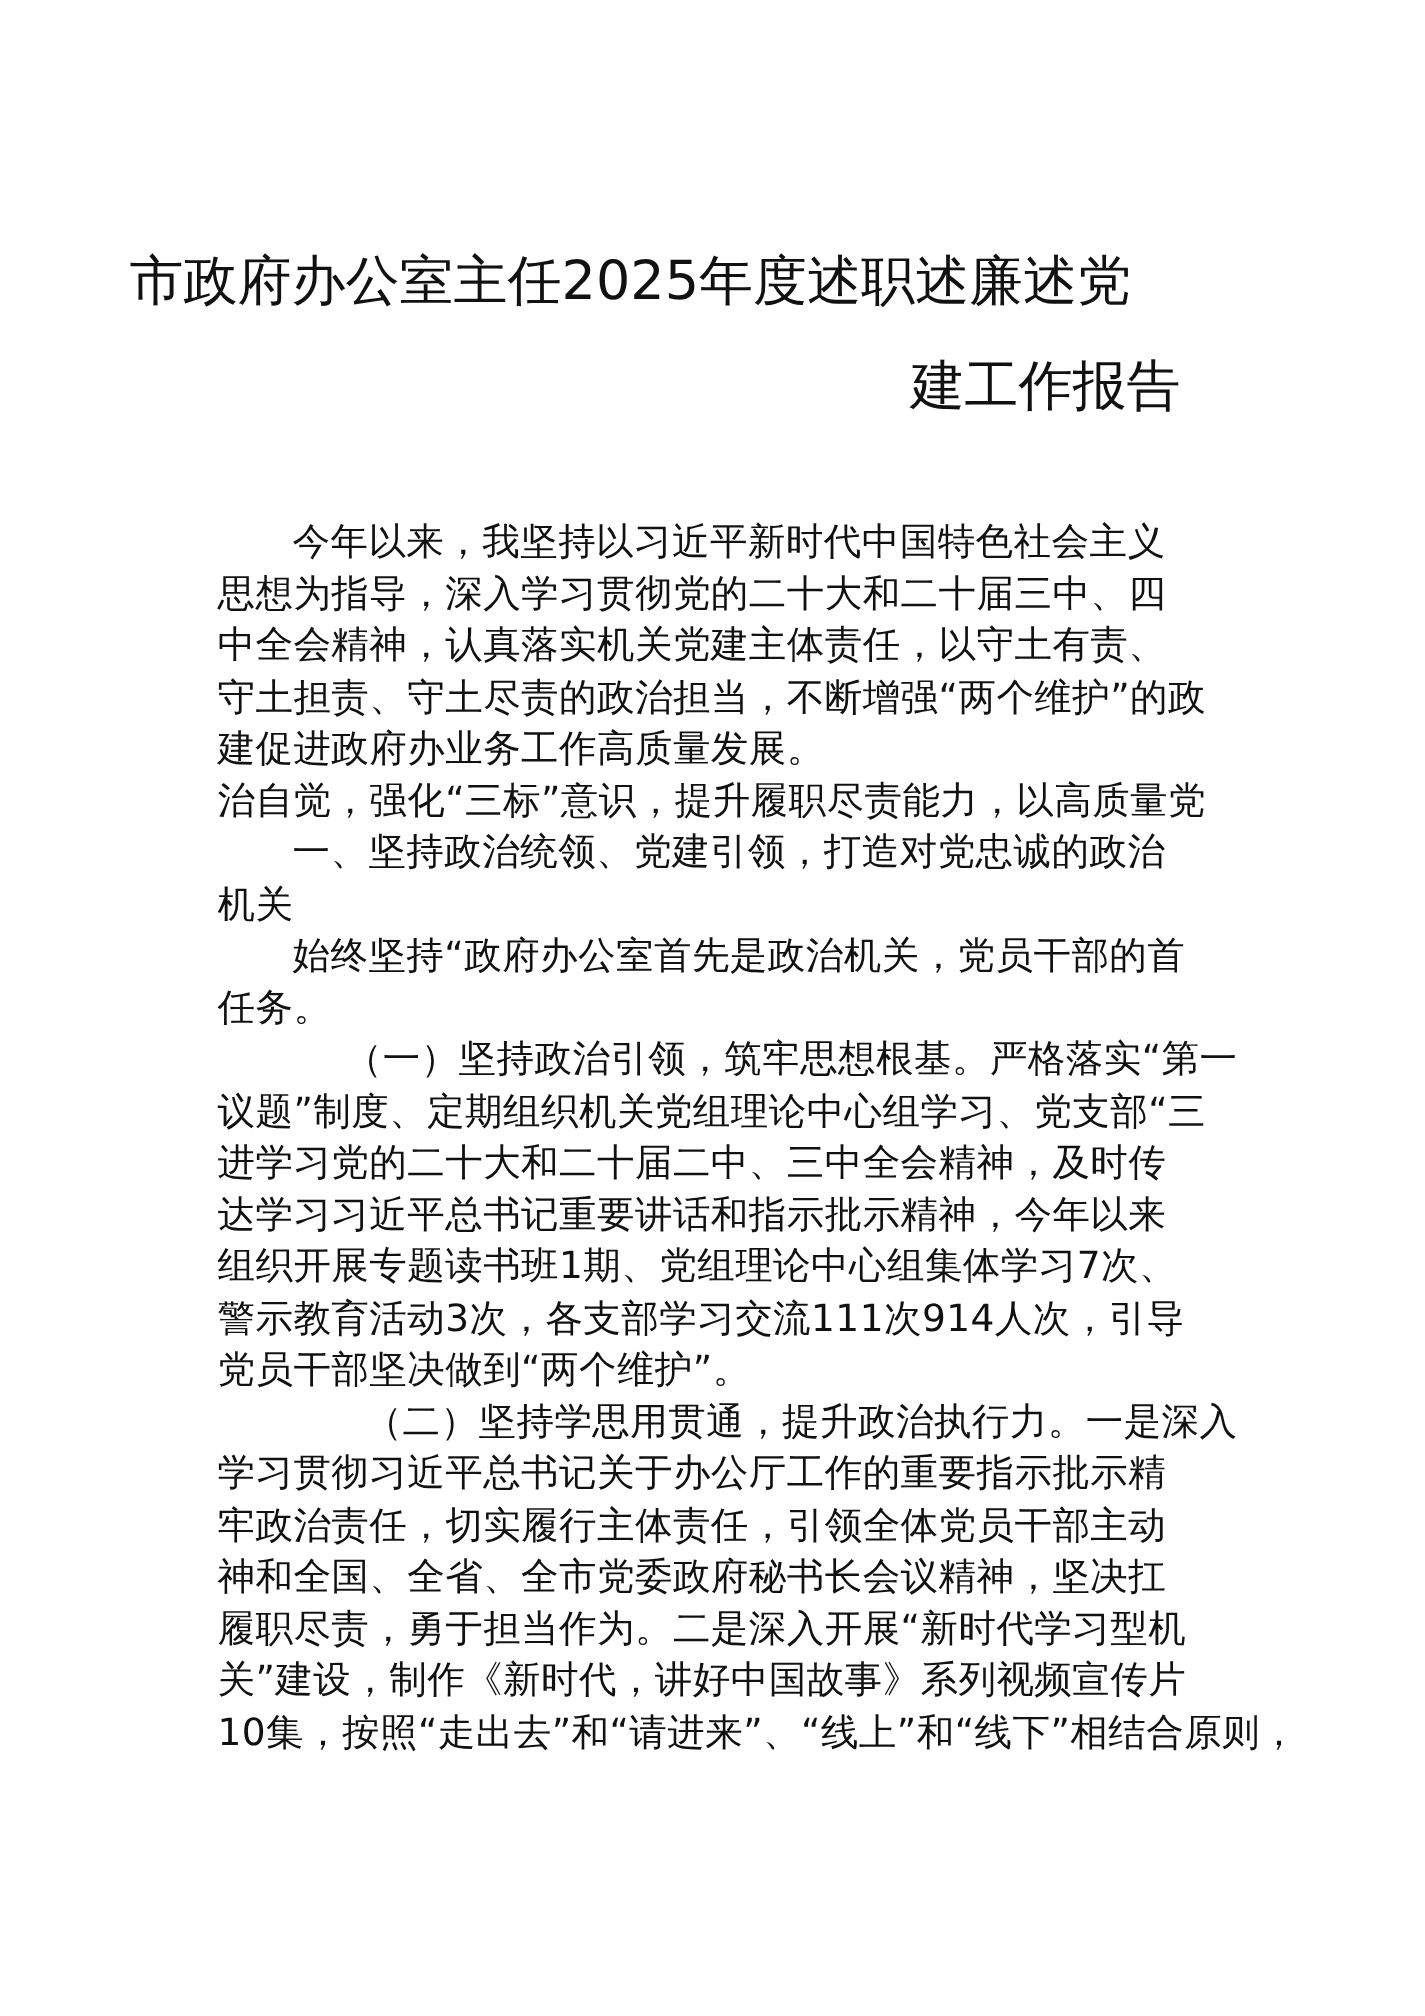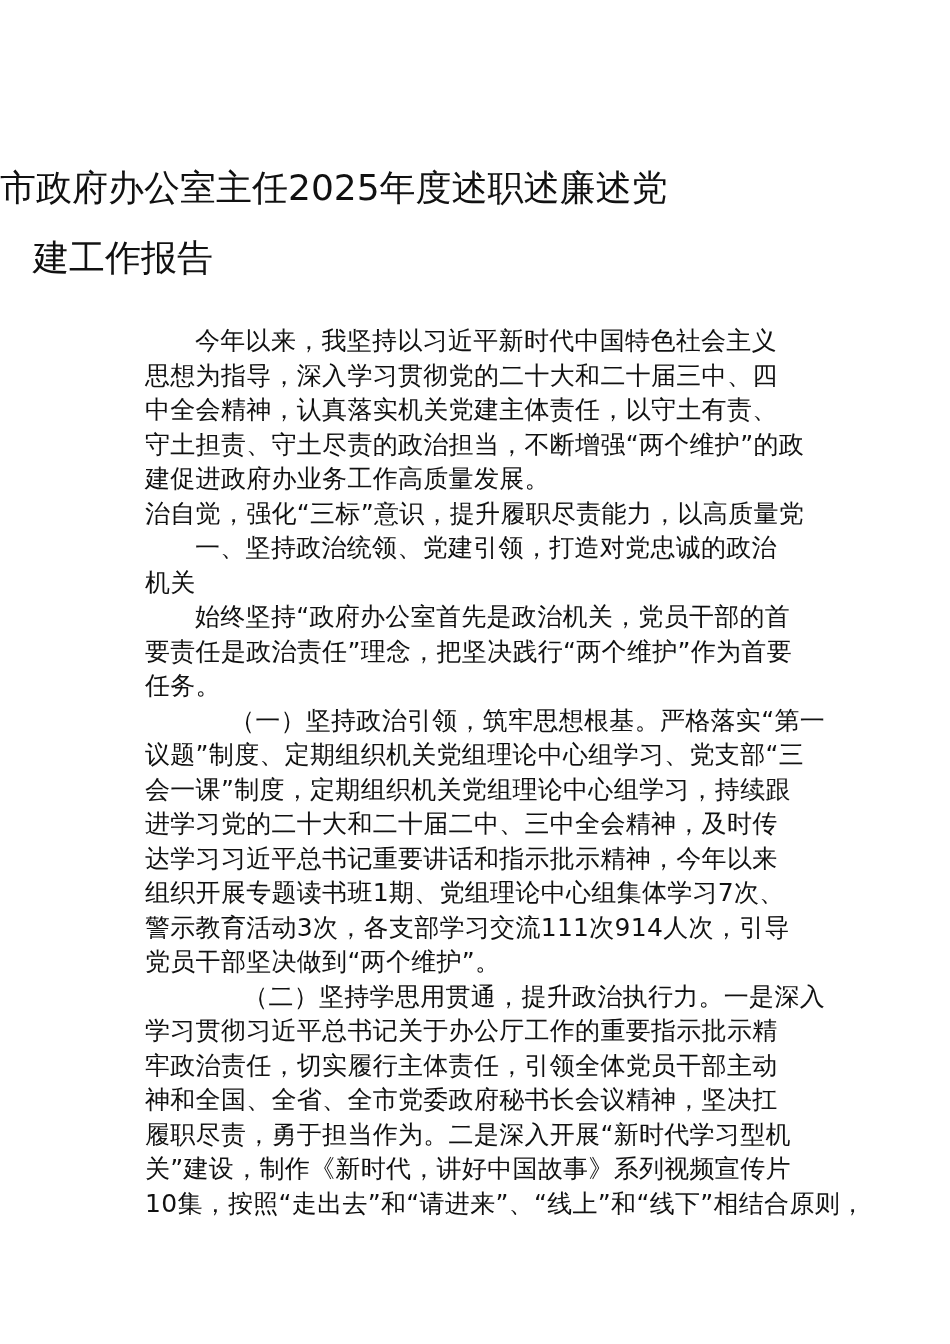--- a/index.html
+++ b/index.html
@@ -1,23 +1,23 @@
 <!DOCTYPE html>
 <html><head>
 <meta charset="utf-8">
 <style>
   html, body { margin: 0; padding: 0; background: #ffffff; }
   body { width: 950px; height: 1344px; position: relative; overflow: hidden;
          font-family: "DejaVu Sans", "Liberation Sans", sans-serif; color: #111; }
   .page { position: absolute; left: 0; top: 0; width: 950px; height: 1344px; background: #fff; }
-  .title { position: absolute; left: 0; width: 754px; text-align: left;
+  .title { position: absolute; left: 0; width: 754px; text-align: right;
            font-size: 36px; line-height: 40px; color: #111; letter-spacing: 0px; }
   .title.l1 { top: 168px; }
   .title.l2 { top: 238px; padding-left: 33px; }
-  .body { position: absolute; left: 145px; top: 324px; width: 680px; }
+  .body { position: absolute; left: 145px; top: 344px; width: 680px; }
   .line { height: 34.5px; line-height: 34.5px; font-size: 25px; white-space: nowrap;
           color: #111; letter-spacing: 0.3px; }
   .ind { padding-left: 50px; }
   .ind2 { padding-left: 58px; text-align: right; }
 </style>
 </head>
 <body>
 
 <div class="page">
   <div class="title l1">市政府办公室主任2025年度述职述廉述党</div>
@@ -34,28 +34,26 @@
       <div class="line">治自觉，强化“三标”意识，提升履职尽责能力，以高质量党</div>
     </div>
 
     <div>
       <div class="line ind">一、坚持政治统领、党建引领，打造对党忠诚的政治</div>
       <div class="line">机关</div>
     </div>
 
     <div>
       <div class="line ind">始终坚持“政府办公室首先是政治机关，党员干部的首</div>
-      <div class="line">要责任是政治责任”理念，把坚决践行“两个维护”作为首要</div>
       <div class="line">任务。</div>
     </div>
 
     <div>
       <div class="line ind2">（一）坚持政治引领，筑牢思想根基。严格落实“第一</div>
       <div class="line">议题”制度、定期组织机关党组理论中心组学习、党支部“三</div>
-      <div class="line">会一课”制度，定期组织机关党组理论中心组学习，持续跟</div>
       <div class="line">进学习党的二十大和二十届二中、三中全会精神，及时传</div>
       <div class="line">达学习习近平总书记重要讲话和指示批示精神，今年以来</div>
       <div class="line">组织开展专题读书班1期、党组理论中心组集体学习7次、</div>
       <div class="line">警示教育活动3次，各支部学习交流111次914人次，引导</div>
       <div class="line">党员干部坚决做到“两个维护”。</div>
     </div>
 
     <div>
       <div class="line ind2">（二）坚持学思用贯通，提升政治执行力。一是深入</div>
       <div class="line">学习贯彻习近平总书记关于办公厅工作的重要指示批示精</div>

